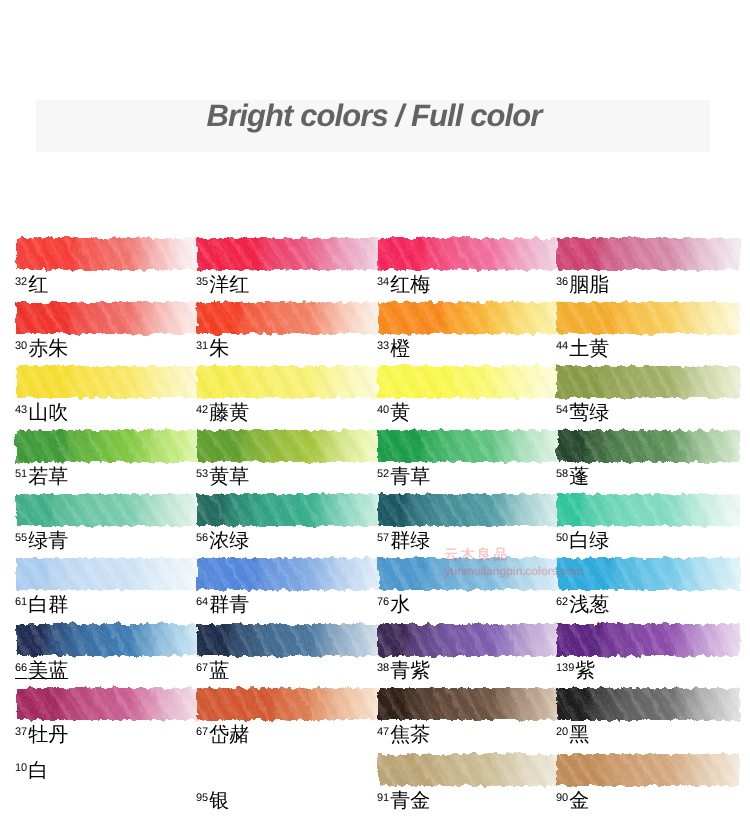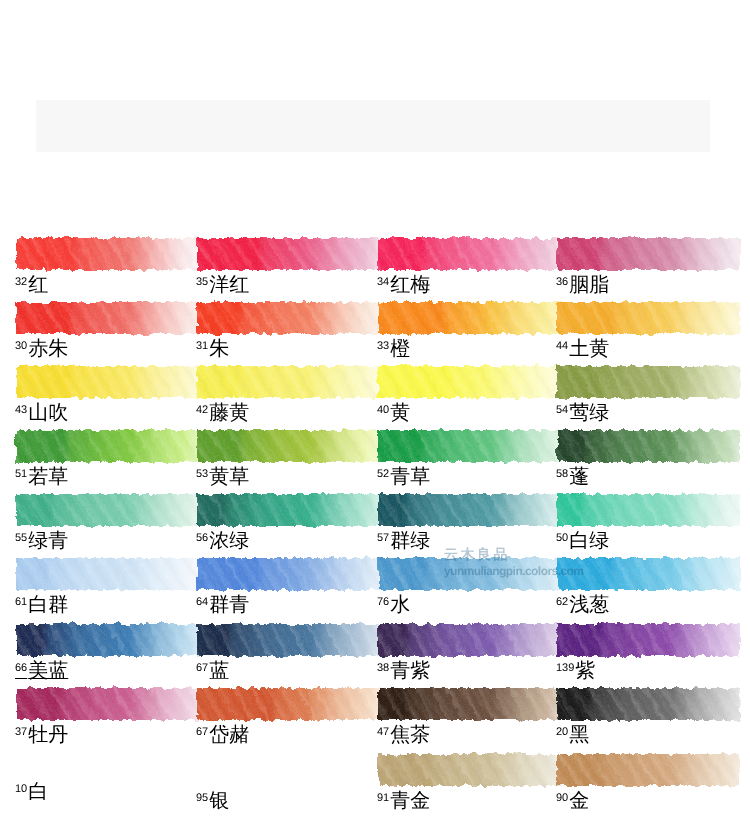--- a/index.html
+++ b/index.html
@@ -5,32 +5,33 @@
 <style>
 html,body{margin:0;padding:0;background:#fff;}
 body{width:750px;height:823px;font-family:"Liberation Sans",sans-serif;overflow:hidden;
   -webkit-font-smoothing:antialiased;text-rendering:geometricPrecision;}
 #page{position:relative;width:750px;height:823px;background:#fff;overflow:hidden;}
 .title-band{position:absolute;left:36px;top:100px;width:674px;height:52px;background:#f7f7f7;}
 .title-text{position:absolute;left:37px;top:90px;width:674px;height:52px;line-height:52px;text-align:center;
   font-family:"Liberation Sans",sans-serif;font-weight:bold;font-style:italic;font-size:31px;
   letter-spacing:-0.9px;color:#636363;}
 #swatches{position:absolute;left:0;top:0;}
-.wm{position:absolute;left:444px;pointer-events:none;color:#0c4a6e;opacity:0.30;white-space:nowrap;}
+.wm{position:absolute;left:444px;pointer-events:none;color:#ef4444;opacity:0.30;white-space:nowrap;}
 .wm-cn{top:546px;font-size:14px;font-weight:bold;letter-spacing:2.5px;}
 .wm-en{top:564px;font-size:12px;font-weight:bold;letter-spacing:-0.55px;}
 .label{position:absolute;white-space:nowrap;color:#000000;line-height:1;-webkit-font-smoothing:antialiased;transform:translateZ(0);}
 .num{font-size:11px;line-height:1;position:relative;top:-6.5px;}
 .cn{font-size:20px;line-height:1;margin-left:1px;}
 </style>
 </head>
 <body>
 
 <div id="page">
   <div class="title-band"></div>
+  <div class="title-text">Bright colors / Full color</div>
   <svg id="swatches" width="750" height="823" xmlns="http://www.w3.org/2000/svg">
    <defs>
         <filter id="soft">
           <feGaussianBlur stdDeviation="1.0"></feGaussianBlur>
         </filter>
 <filter id="grain" x="0" y="0" width="100%" height="100%">
           <feTurbulence type="fractalNoise" baseFrequency="0.85" numOctaves="2" seed="9" result="t"></feTurbulence>
           <feColorMatrix in="t" type="matrix" values="0 0 0 0 1 0 0 0 0 1 0 0 0 0 1 0 0 0.5 0 -0.2"></feColorMatrix>
         </filter>
 <filter id="e0" x="-9%" y="-60%" width="118%" height="220%">
@@ -1285,20 +1286,20 @@
 <div class="label" style="left:377px;top:595px;"><span class="num">76</span><span class="cn">水</span></div>
 <div class="label" style="left:556px;top:595px;"><span class="num">62</span><span class="cn">浅葱</span></div>
 <div class="label" style="left:15px;top:661px;text-decoration:underline;"><span class="num">66</span><span class="cn">美蓝</span></div>
 <div class="label" style="left:196px;top:661px;"><span class="num">67</span><span class="cn">蓝</span></div>
 <div class="label" style="left:377px;top:661px;"><span class="num">38</span><span class="cn">青紫</span></div>
 <div class="label" style="left:556px;top:661px;"><span class="num">139</span><span class="cn">紫</span></div>
 <div class="label" style="left:15px;top:725px;"><span class="num">37</span><span class="cn">牡丹</span></div>
 <div class="label" style="left:196px;top:725px;"><span class="num">67</span><span class="cn">岱赭</span></div>
 <div class="label" style="left:377px;top:725px;"><span class="num">47</span><span class="cn">焦茶</span></div>
 <div class="label" style="left:556px;top:725px;"><span class="num">20</span><span class="cn">黑</span></div>
-<div class="label" style="left:15px;top:782px;"><span class="num">10</span><span class="cn">白</span></div>
+<div class="label" style="left:15px;top:761px;"><span class="num">10</span><span class="cn">白</span></div>
 <div class="label" style="left:196px;top:791px;"><span class="num">95</span><span class="cn">银</span></div>
 <div class="label" style="left:377px;top:791px;"><span class="num">91</span><span class="cn">青金</span></div>
 <div class="label" style="left:556px;top:791px;"><span class="num">90</span><span class="cn">金</span></div>
   </div>
   <div class="wm wm-cn">云木良品</div>
   <div class="wm wm-en">yunmuliangpin.colors.com</div>
 </div>
 
 </body></html>

